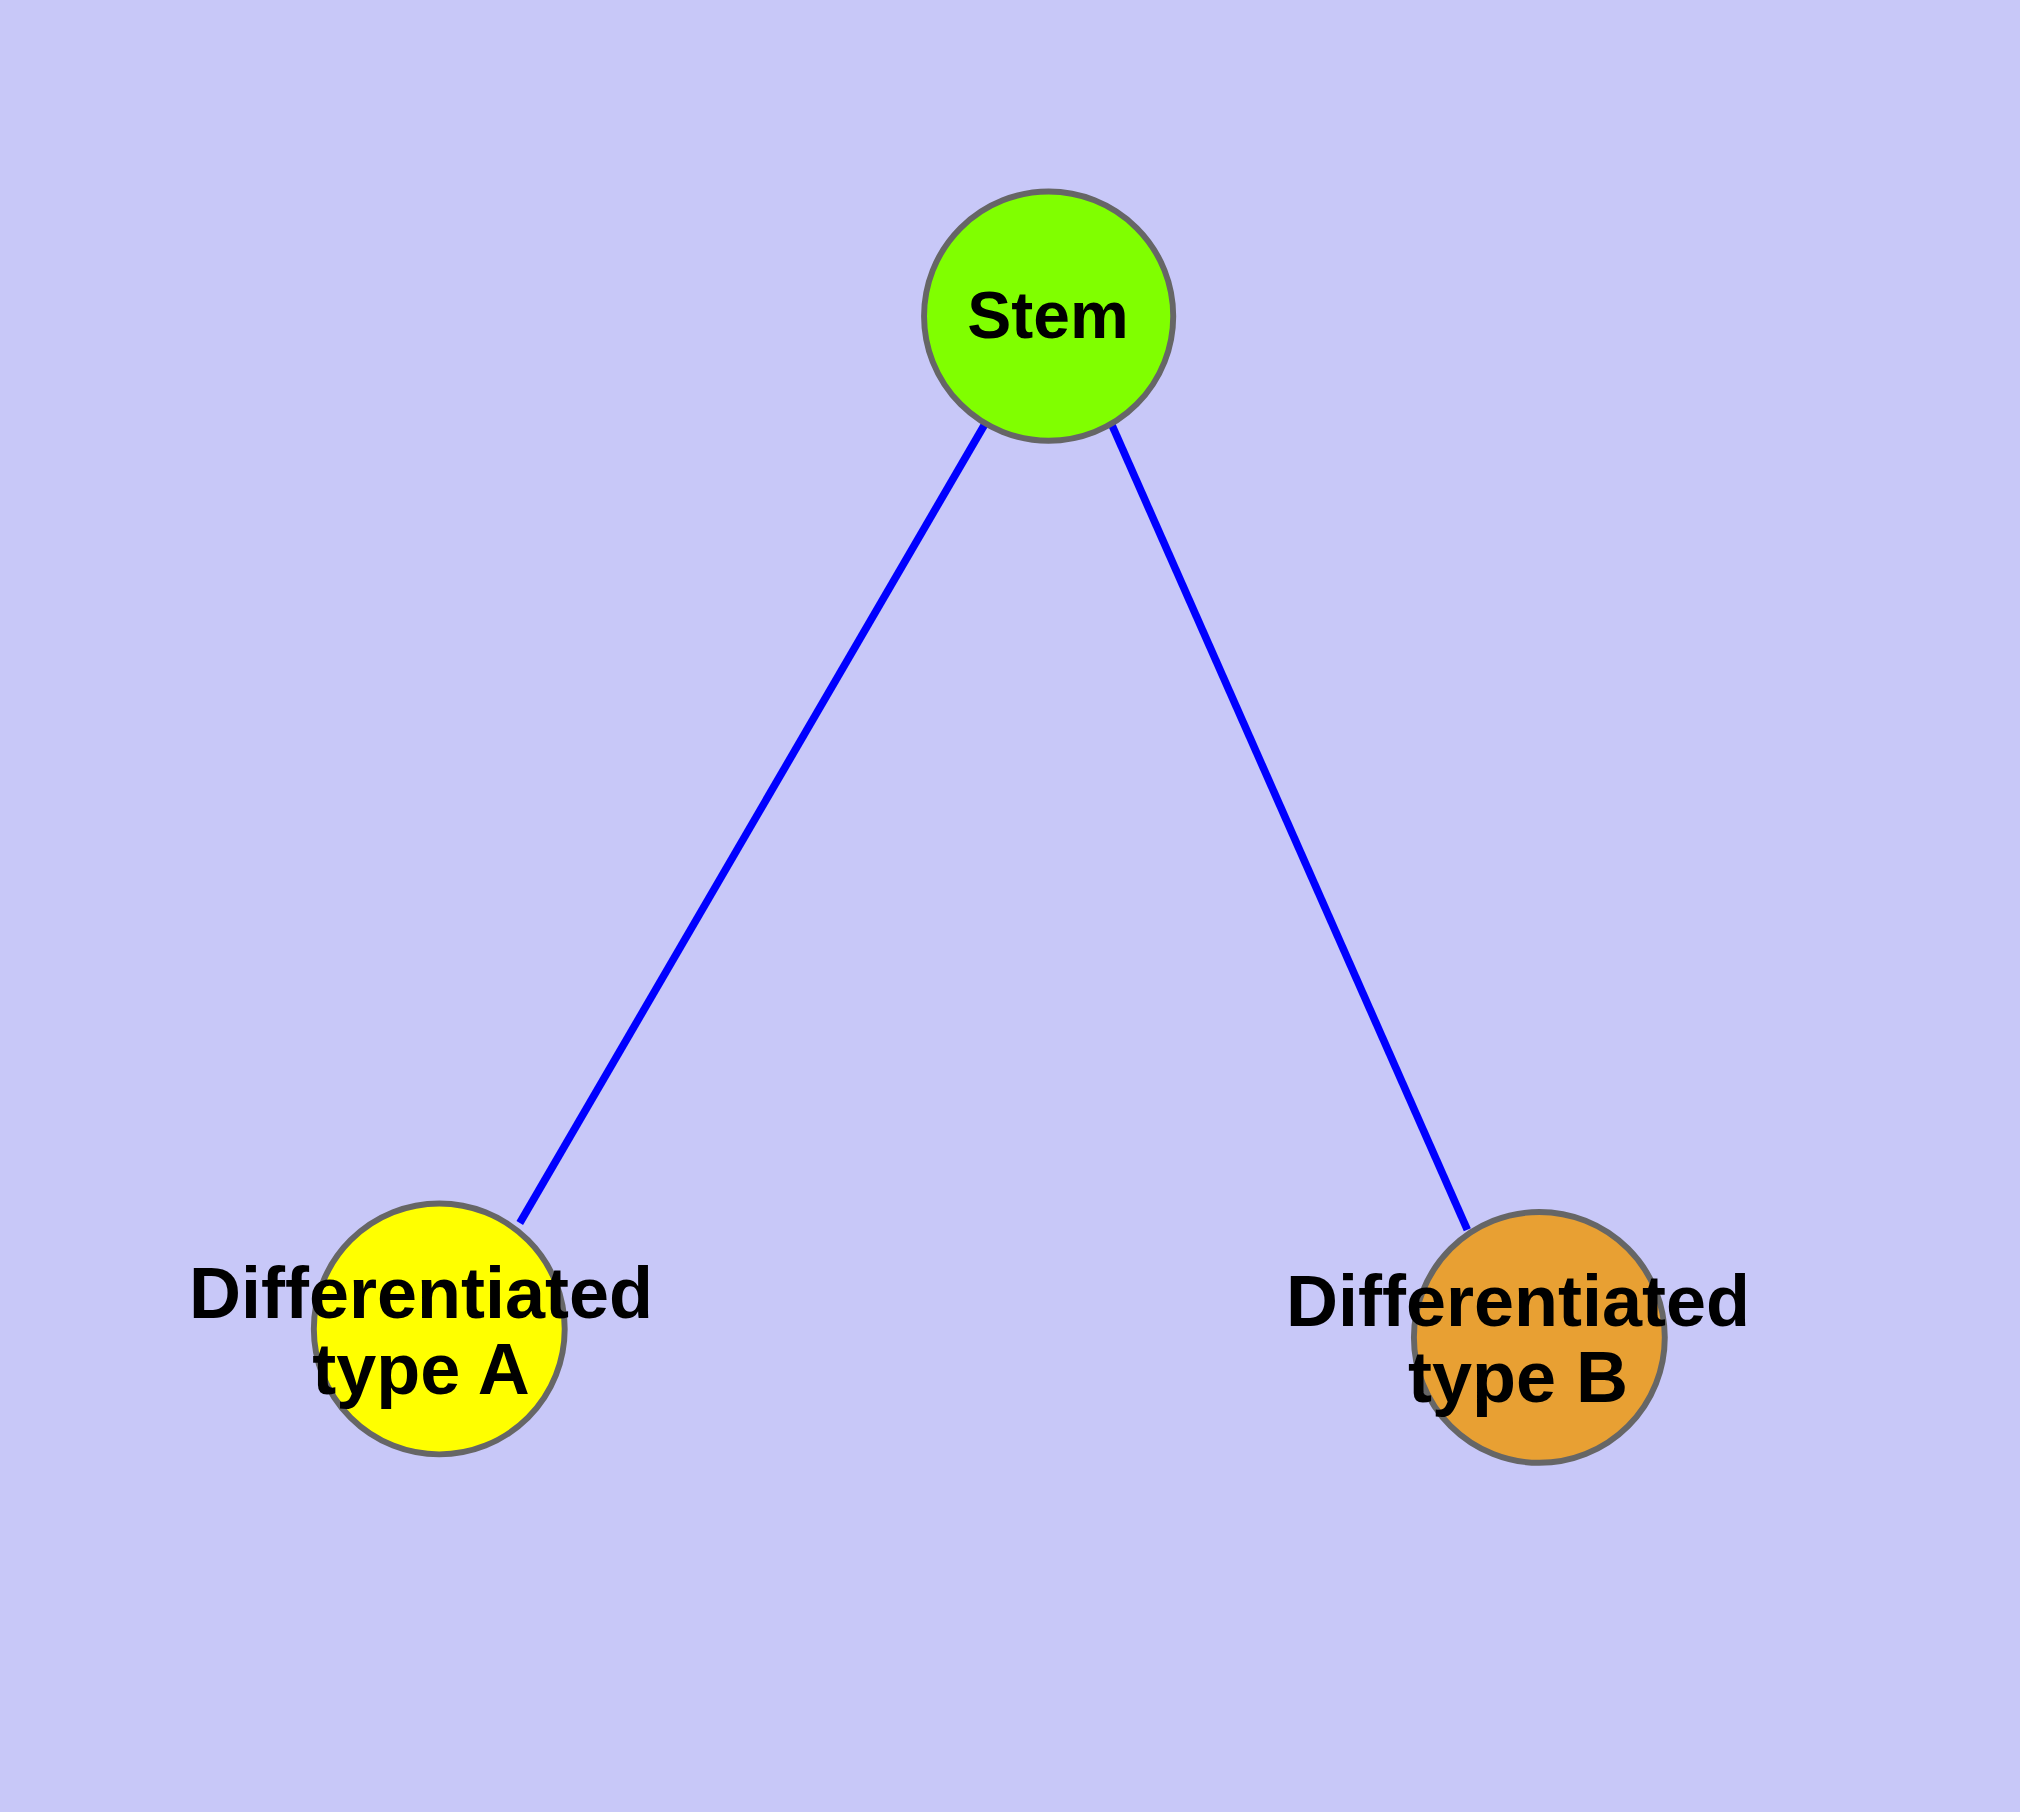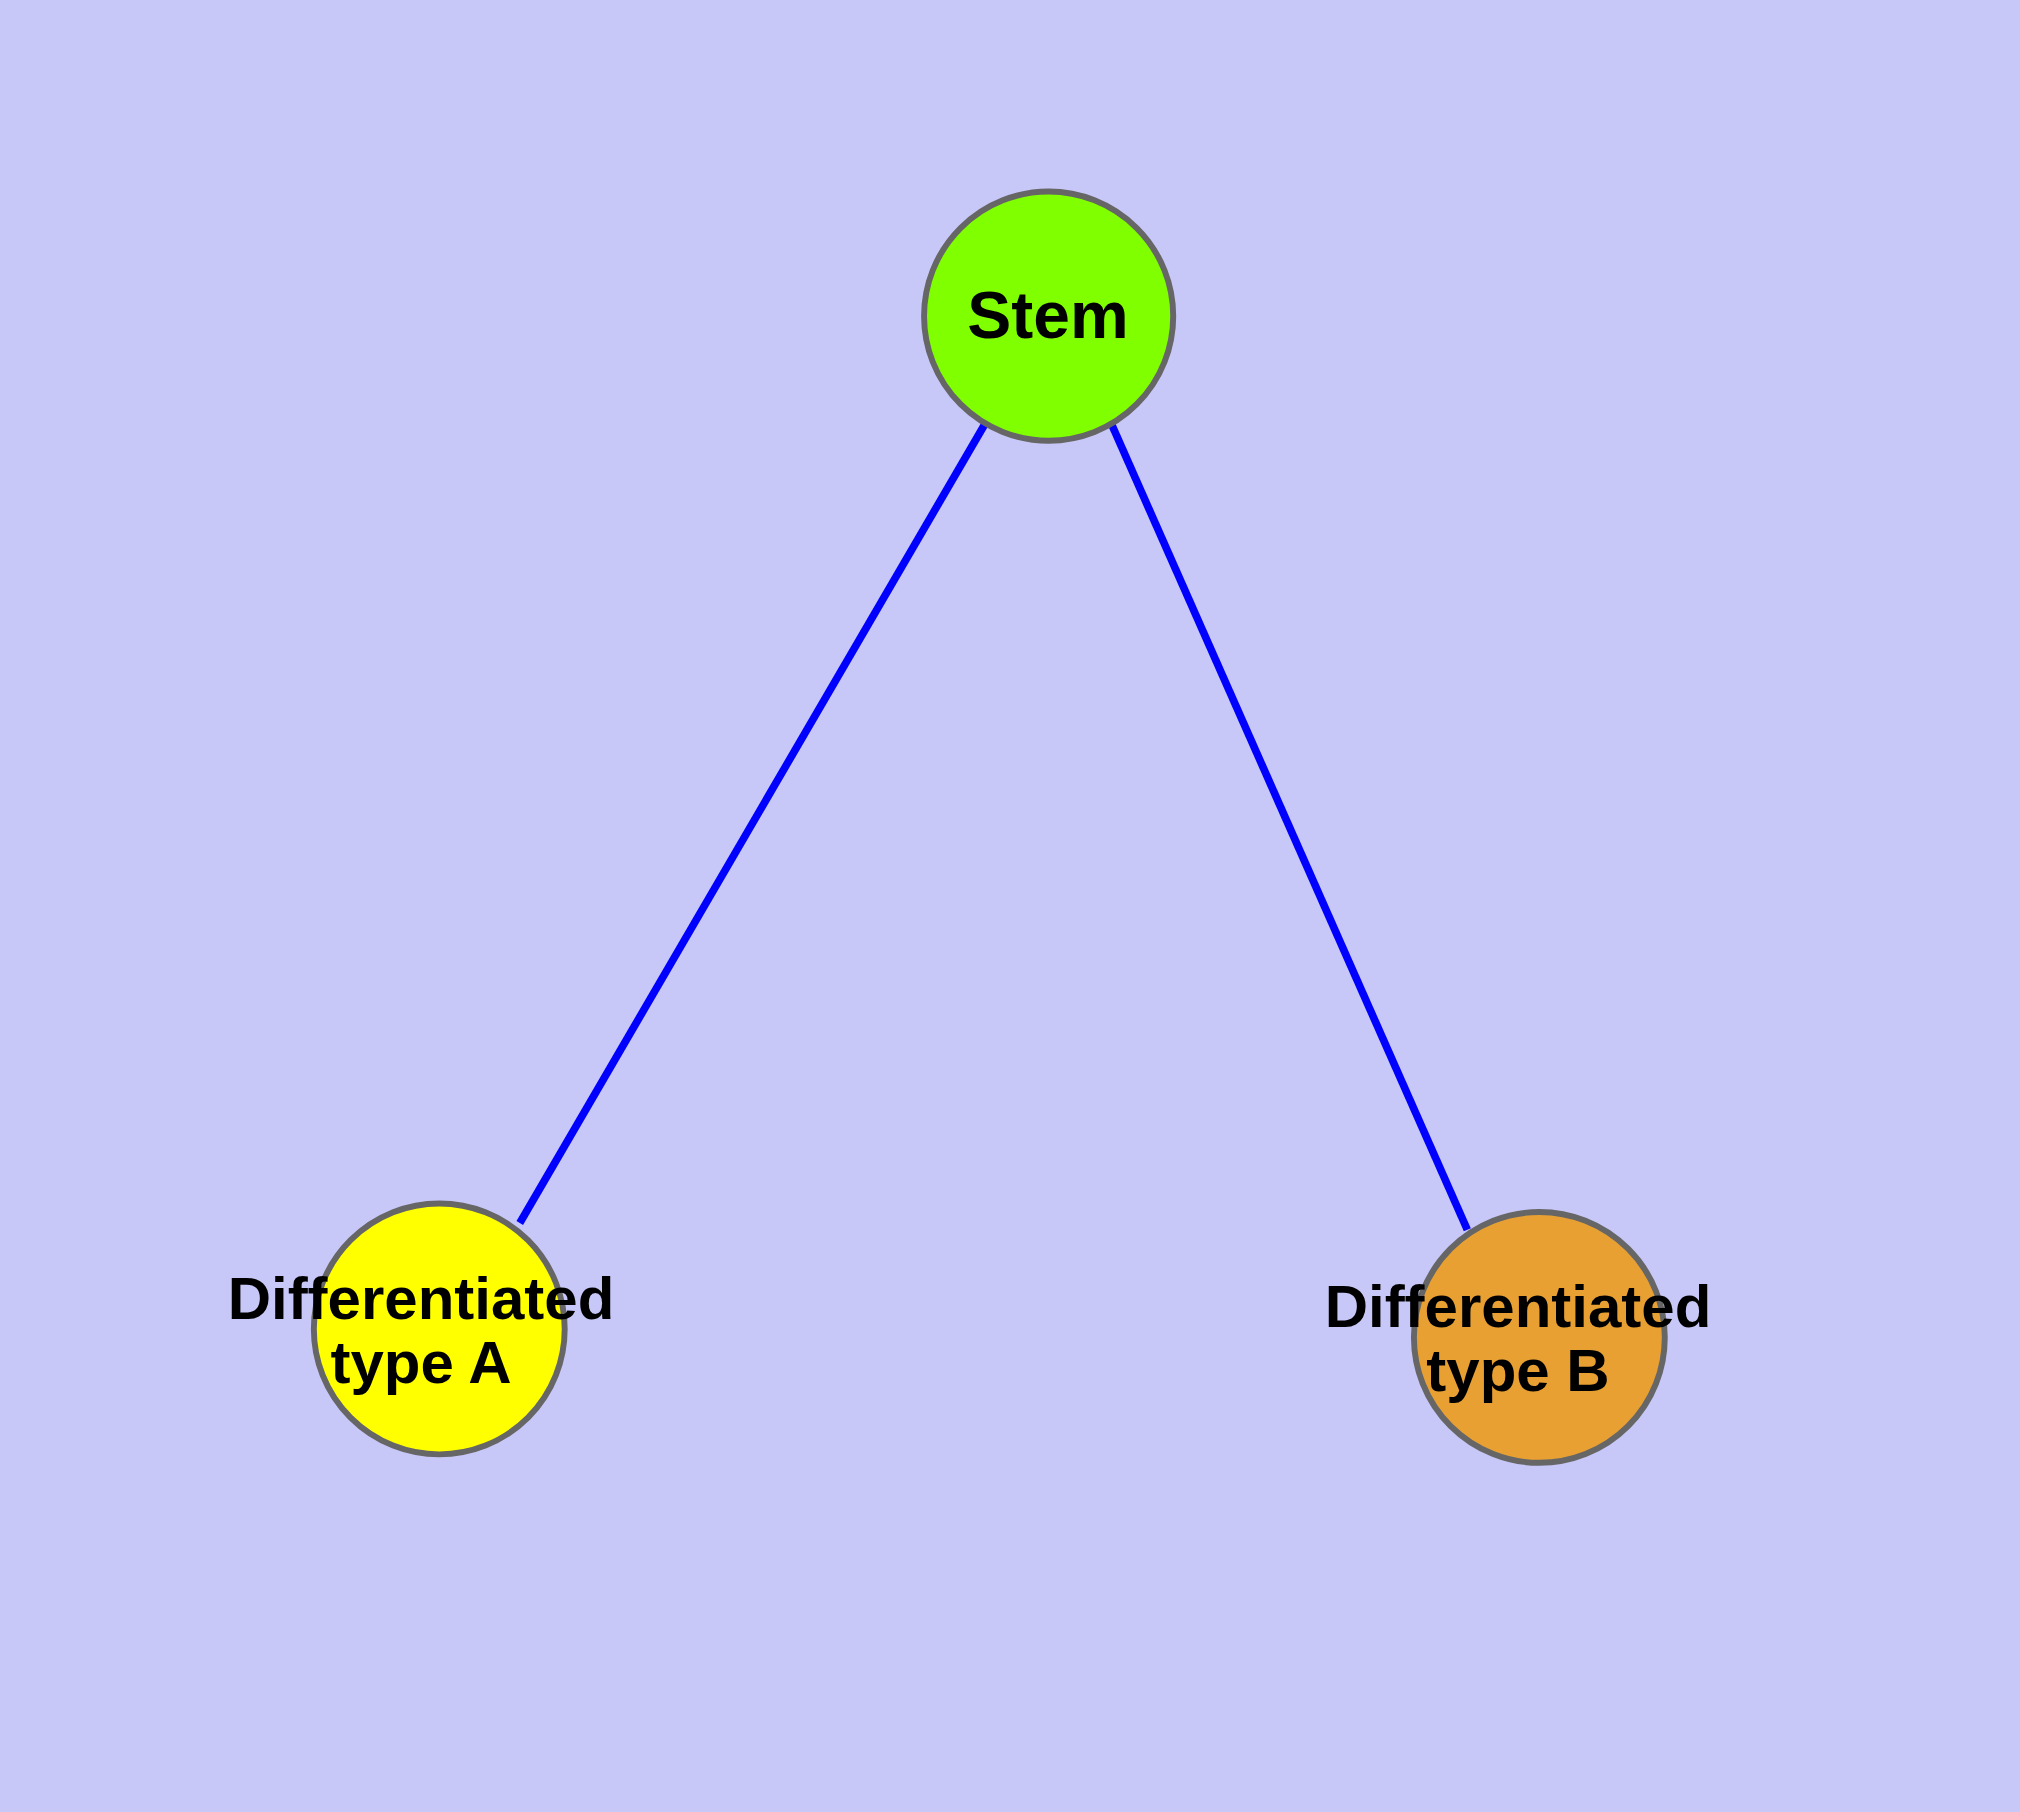--- a/index.html
+++ b/index.html
@@ -30,21 +30,21 @@
     color: #000000;
     line-height: 1.06;
     white-space: pre;
     pointer-events: none;
     transform: translate(-50%, -50%);
   }
   .label-stem {
     font-size: 66px;
   }
   .label-diff {
-    font-size: 60px;
+    font-size: 72px;
   }
 </style>
 </head>
 <body>
 
 <div id="stage">
 
   <svg id="graph-svg" viewBox="0 0 2384 2138">
     <rect x="0" y="0" width="2384" height="2138" fill="#C8C8F8"></rect>
 

